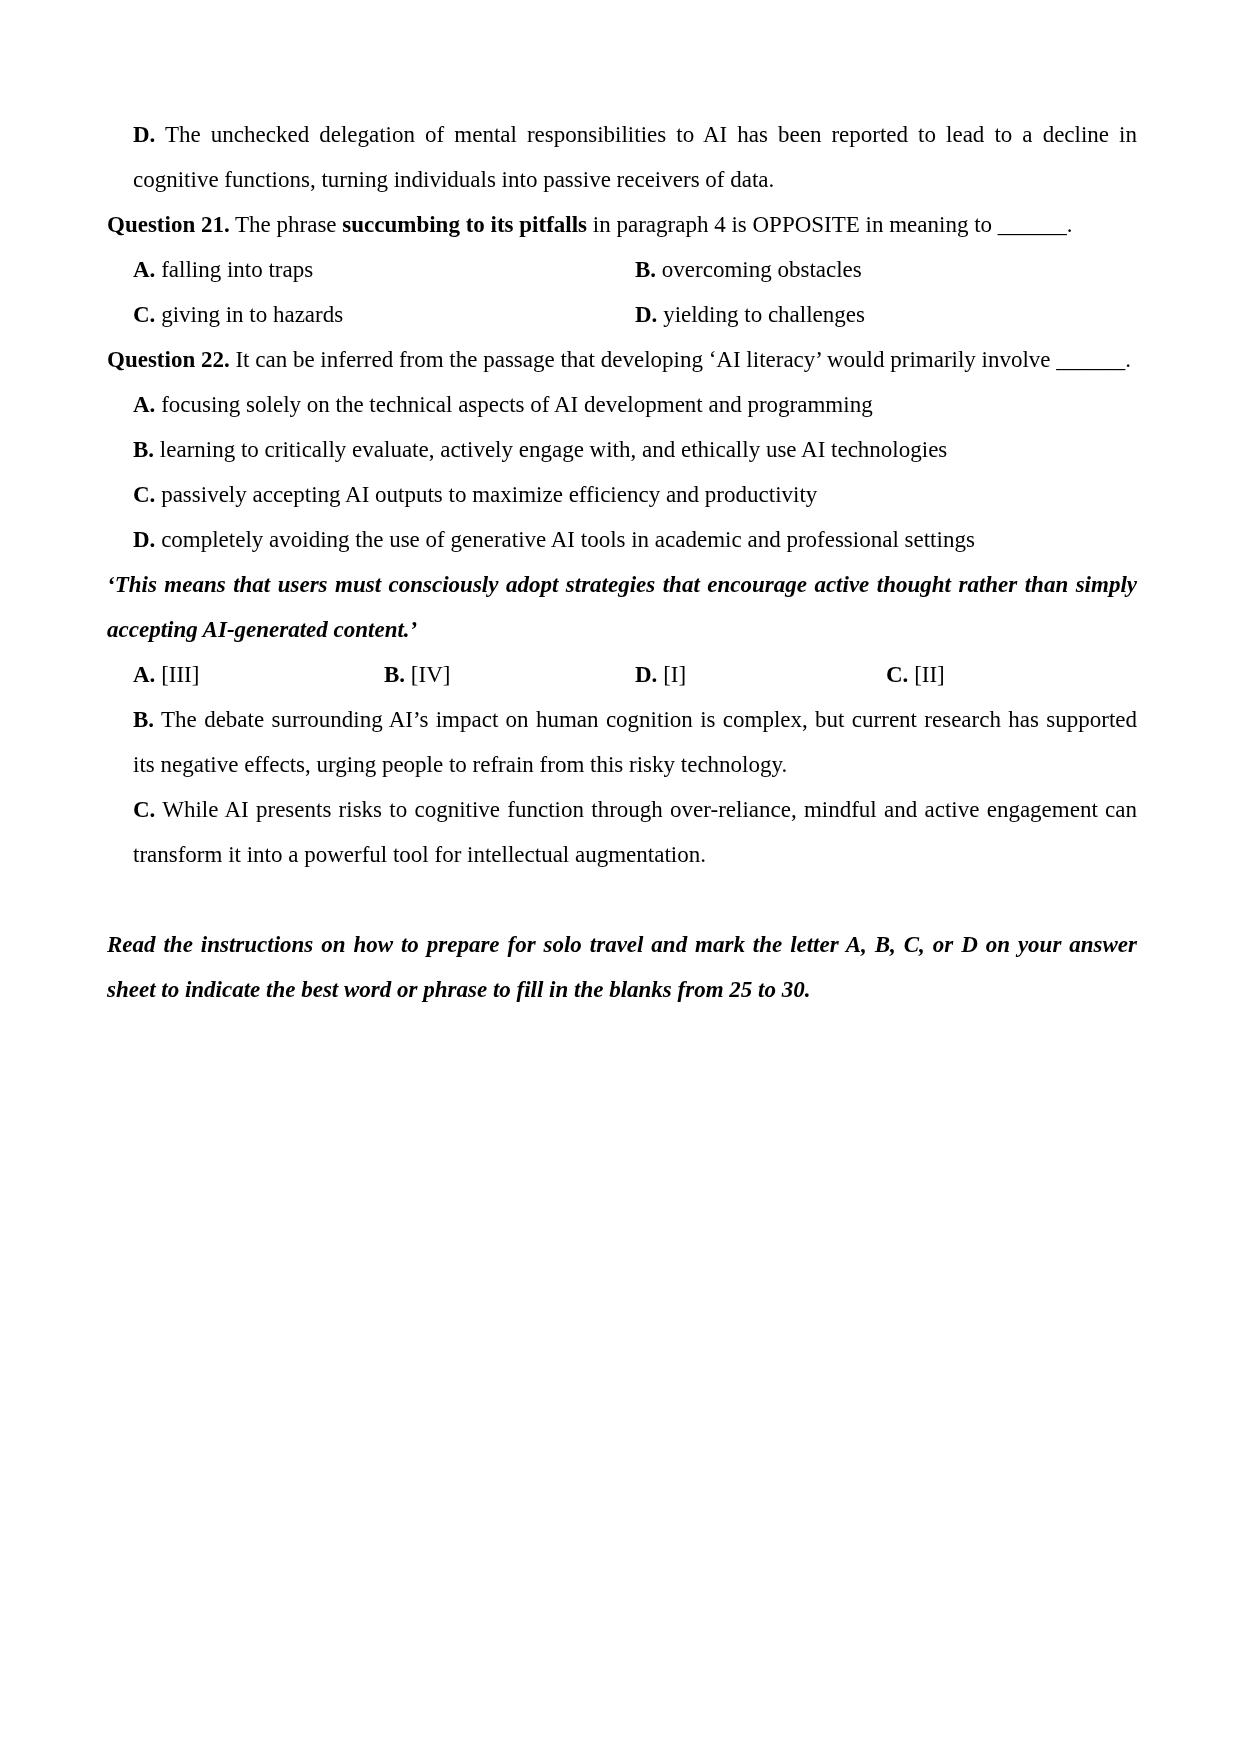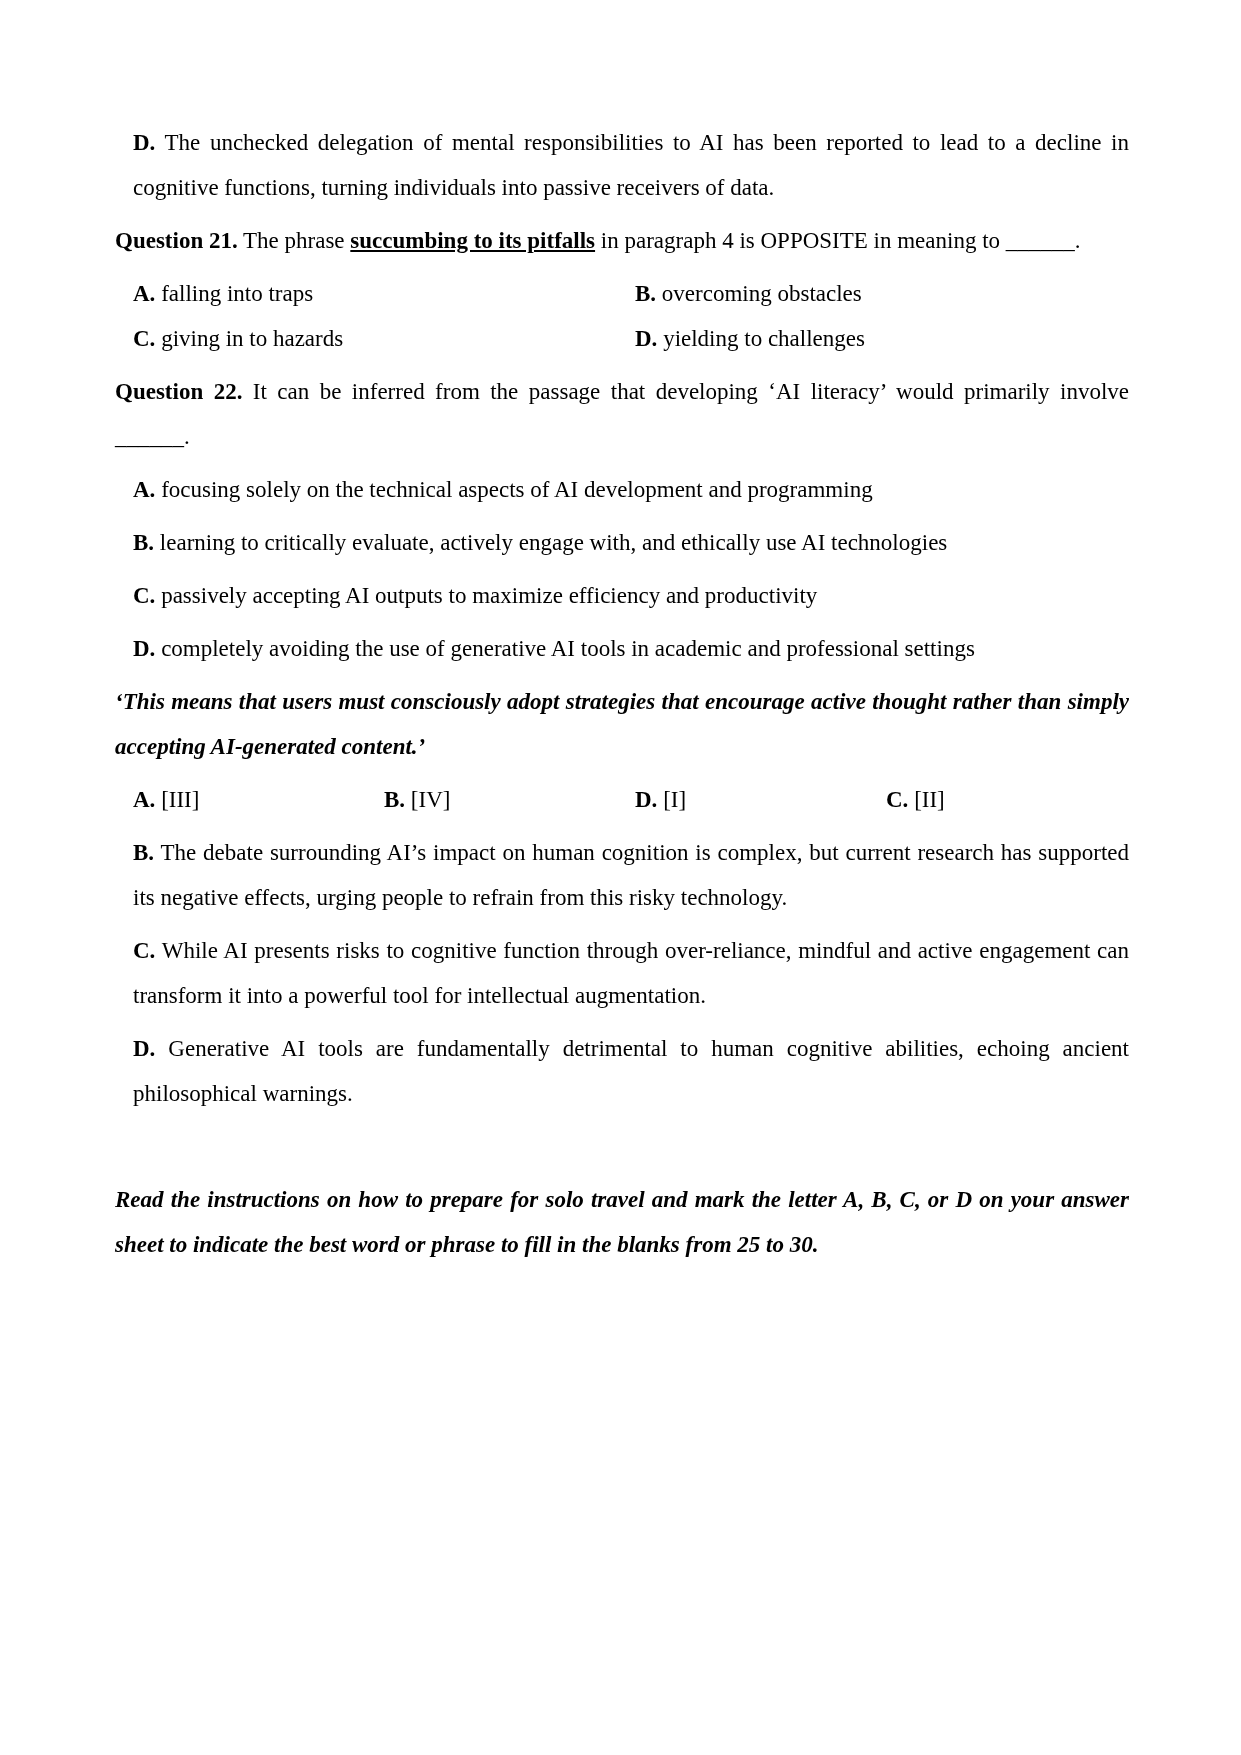--- a/index.html
+++ b/index.html
@@ -14,28 +14,27 @@
     font-size: 23px;
     color: #000000;
   }
   .page {
     box-sizing: border-box;
     width: 1241px;
     height: 1755px;
     padding: 112px 104px 0 107px;
   }
   p {
-    margin: 8px;
+    margin: 0;
     line-height: 45px;
     text-align: justify;
   }
   .b { font-weight: bold; }
   .phrase-underline {
     font-weight: bold;
-    text-decoration: underline;
   }
   .opt-block {
     margin-left: 26px;
   }
   .optrow {
     display: flex;
     padding-left: 26px;
     line-height: 45px;
     text-align: left;
     align-items: center;
@@ -133,22 +132,18 @@
   </div>
 
   <p class="opt-block">
     <span class="b">B.</span>
     <span>The debate surrounding AI’s impact on human cognition is complex, but current research has supported its negative effects, urging people to refrain from this risky technology.</span>
   </p>
   <p class="opt-block">
     <span class="b">C.</span>
     <span>While AI presents risks to cognitive function through over-reliance, mindful and active engagement can transform it into a powerful tool for intellectual augmentation.</span>
   </p>
-  <p class="opt-block">
-    <span class="b">D.</span>
-    <span>Generative AI tools are fundamentally detrimental to human cognitive abilities, echoing ancient philosophical warnings.</span>
-  </p>
 
   <div class="spacer"></div>
 
   <p class="bi">Read the instructions on how to prepare for solo travel and mark the letter A, B, C, or D on your answer sheet to indicate the best word or phrase to fill in the blanks from 25 to 30.</p>
 
 </div>
 
 </body></html>

